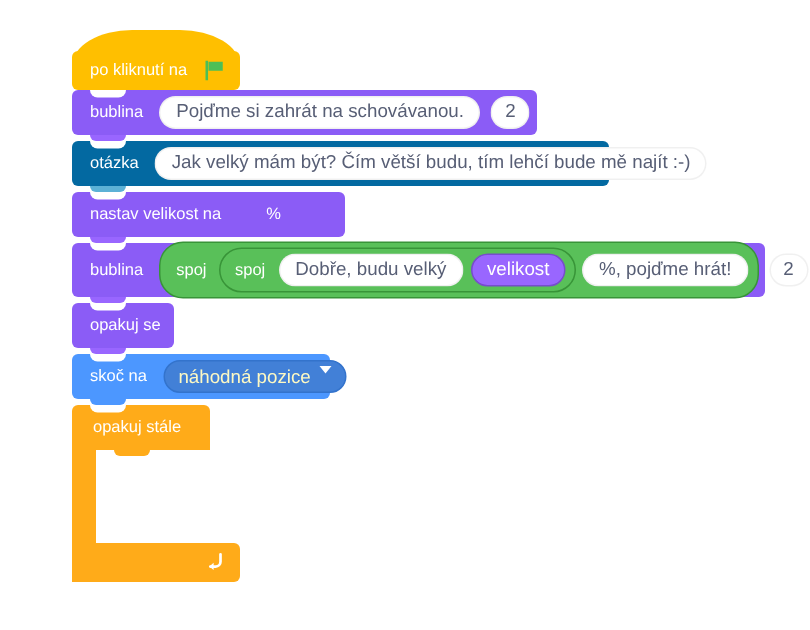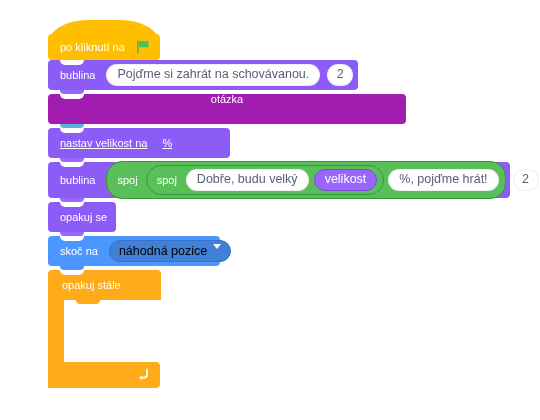--- a/index.html
+++ b/index.html
@@ -106,21 +106,21 @@
     display: inline-block;
     width: 16px;
     height: 16px;
     margin-left: 6px;
     position: relative;
   }
 
   
   .looks { background: #8b5cf6; }
   
-  .sensing { background: #a21caf; flex-direction: column; }
+  .sensing { background: #0369a1; }
   
   .motion { background: #4c97ff; }
 
   
   .oval-input {
     background: #ffffff;
     border-radius: 14px;
     padding: 3px 10px;
     font-size: 12.5px;
     line-height: 1.05;
@@ -173,21 +173,21 @@
     box-sizing: border-box;
   }
 
   
   .dropdown {
     background: #4280d7;
     border: 1px solid #3373cc;
     border-radius: 14px;
     padding: 3px 9px;
     font-size: 12.5px;
-    color: #000000;
+    color: #fef9c3;
     display: inline-flex;
     align-items: flex-start;
     gap: 6px;
     white-space: nowrap;
     box-sizing: border-box;
   }
   .caret {
     width: 0; height: 0;
     border-left: 4px solid transparent;
     border-right: 4px solid transparent;
@@ -269,24 +269,25 @@
     <span class="lbl">bublina</span>
     <span class="oval-input">Pojďme si zahrát na schovávanou.</span>
     <span class="oval-input num">2</span>
     <span class="lbl">sekund</span>
     <div class="notch-bot" style="background:#9966ff;"></div>
   </div>
 
   <div class="block sensing" style="left:48px; top:94px; width:358px; height:30px; padding:0 8px; gap:7px;">
     <div class="notch-top"></div>
     <span class="lbl">otázka</span>
+    <span class="oval-input">Jak velký mám být? Čím větší budu, tím lehčí bude mě najít :-)</span>
     <div class="notch-bot" style="background:#5cb1d6;"></div>
   </div>
 
-  <div class="block looks" style="left:48px; top:128px; width:182px; height:30px; padding:0 8px; gap:7px;text-decoration:underline;">
+  <div class="block looks" style="left:48px; top:128px; width:182px; height:30px; padding:0 8px; gap:22px;">
     <div class="notch-top"></div>
     <span class="lbl">nastav velikost na</span>
     <span class="lbl">%</span>
     <div class="notch-bot" style="background:#9966ff;"></div>
   </div>
 
   <div class="block looks" style="left:48px; top:162px; width:462px; height:36px; padding:0 8px; gap:7px;">
     <div class="notch-top"></div>
     <span class="lbl">bublina</span>
 
@@ -316,21 +317,21 @@
     <span class="lbl">skoč na</span>
     <span class="dropdown">
       <span>náhodná pozice</span>
       <span class="caret"></span>
     </span>
     <div class="notch-bot" style="background:#4c97ff;"></div>
   </div>
 
   <div class="c-block" style="left:48px; top:270px; width:112px; height:118px;">
 
-    <div class="c-top" style="width:113px;">
+    <div class="c-top" style="width:92px;">
       <div class="notch-top"></div>
       <span class="lbl">opakuj stále</span>
     </div>
 
     <div class="c-left" style="top:30px; height:62px;"></div>
 
     <div class="c-bottom" style="top:92px; width:112px; height:26px;">
       <span class="loop-arrow" style="right:10px; top:5px;">
         <svg width="14" height="14" viewBox="0 0 14 14">
           <path d="M11 2.5 L11 7.5 A3.2 3.2 0 0 1 7.8 10.7 L4.2 10.7" fill="none" stroke="#ffffff" stroke-width="1.8" stroke-linecap="round"></path>

